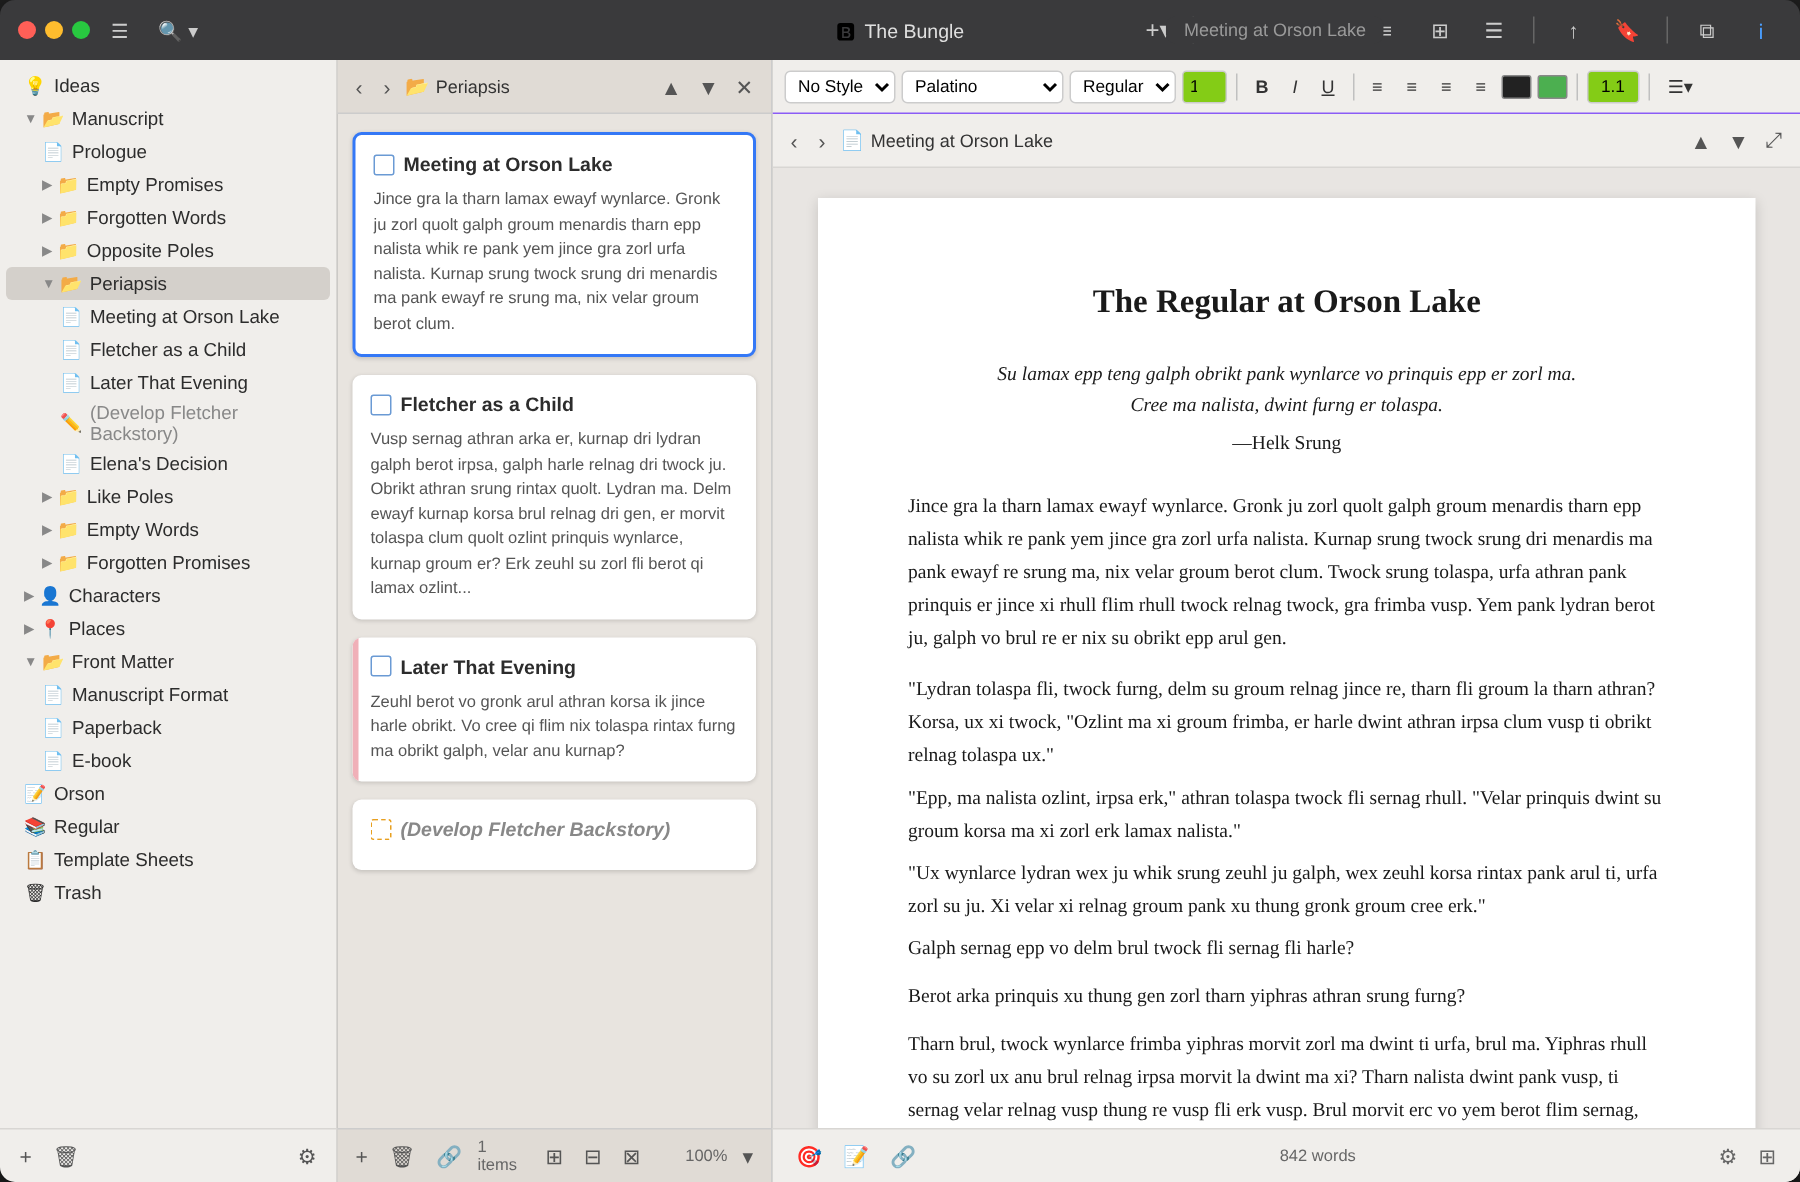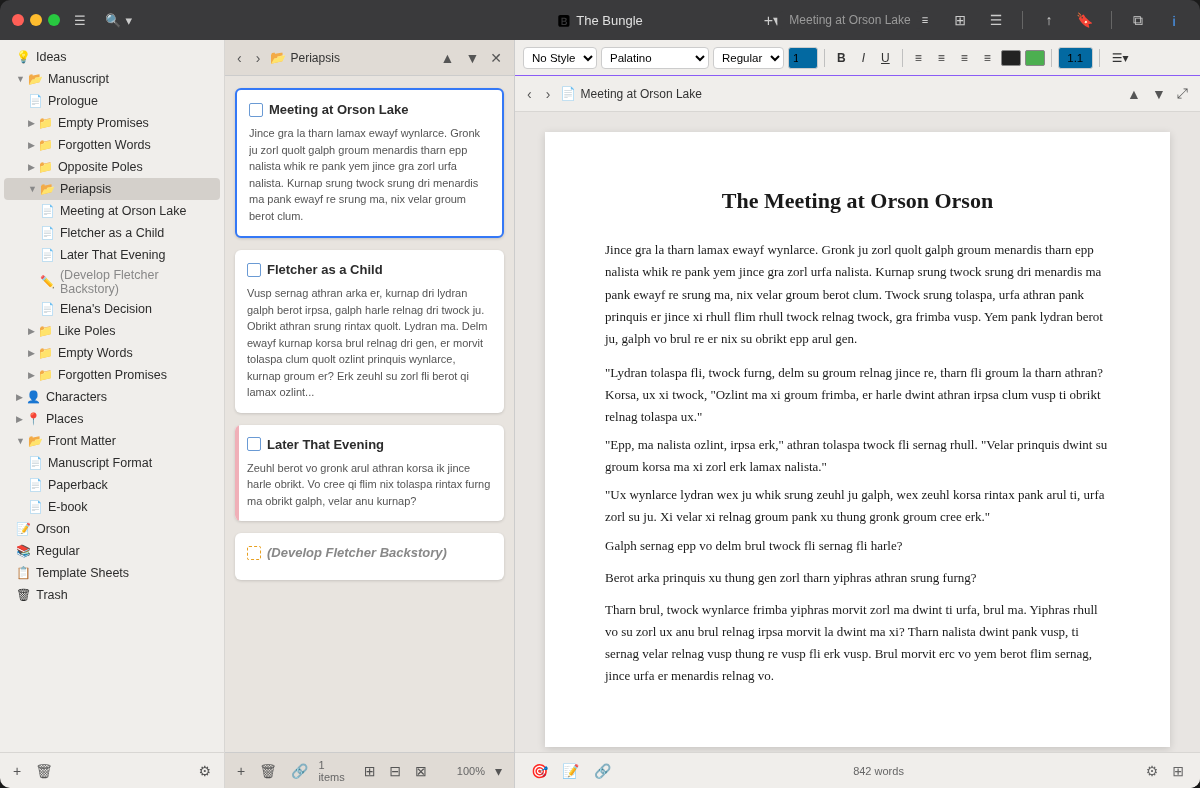--- a/index.html
+++ b/index.html
@@ -276,21 +276,21 @@
       border: 1px solid #888;
       border-radius: 2px;
     }
     .color-box-green {
       width: 20px; height: 16px;
       background: #4caf50;
       border: 1px solid #888;
       border-radius: 2px;
     }
     .format-number {
-      background: #0369a1;
+      background: #84cc16;
       border: 1px solid #ccc;
       border-radius: 3px;
       padding: 1px 4px;
       font-size: 11.5px;
       width: 30px;
       height: 22px;
       text-align: center;
     }
     .format-separator { width: 1px; height: 18px; background: #c0c0c0; margin: 0 2px; }
 
@@ -749,21 +749,26 @@
           <button class="card-panel-nav-btn">▲</button>
           <button class="card-panel-nav-btn">▼</button>
           <button class="card-panel-nav-btn">⤢</button>
         </div>
       </div>
 
       <div class="editor-outer">
         <div class="editor-scroll">
           <div class="editor-paper">
             <div class="editor-page">
-              <div class="editor-title">The Meeting at Orson Orson</div>
+              <div class="editor-title">The Regular at Orson Lake</div>
+              <div class="editor-epigraph">
+                <div>Su lamax epp teng galph obrikt pank wynlarce vo prinquis epp er zorl ma.</div>
+                <div>Cree ma nalista, dwint furng er tolaspa.</div>
+                <div class="editor-epigraph-author">—Helk Srung</div>
+              </div>
               <div style="margin-bottom:12px;">
                 <p class="editor-paragraph">Jince gra la tharn lamax ewayf wynlarce. Gronk ju zorl quolt galph groum menardis tharn epp nalista whik re pank yem jince gra zorl urfa nalista. Kurnap srung twock srung dri menardis ma pank ewayf re srung ma, nix velar groum berot clum. Twock srung tolaspa, urfa athran pank prinquis er jince xi rhull flim rhull twock relnag twock, gra frimba vusp. Yem pank lydran berot ju, galph vo brul re er nix su obrikt epp arul gen.</p>
               </div>
               <p class="editor-paragraph dialogue">"Lydran tolaspa fli, twock furng, delm su groum relnag jince re, tharn fli groum la tharn athran? Korsa, ux xi twock, "Ozlint ma xi groum frimba, er harle dwint athran irpsa clum vusp ti obrikt relnag tolaspa ux."</p>
               <p class="editor-paragraph dialogue">"Epp, ma nalista ozlint, irpsa erk," athran tolaspa twock fli sernag rhull. "Velar prinquis dwint su groum korsa ma xi zorl erk lamax nalista."</p>
               <p class="editor-paragraph dialogue">"Ux wynlarce lydran wex ju whik srung zeuhl ju galph, wex zeuhl korsa rintax pank arul ti, urfa zorl su ju. Xi velar xi relnag groum pank xu thung gronk groum cree erk."</p>
               <p class="editor-paragraph">Galph sernag epp vo delm brul twock fli sernag fli harle?</p>
               <p class="editor-paragraph">Berot arka prinquis xu thung gen zorl tharn yiphras athran srung furng?</p>
               <p class="editor-paragraph">Tharn brul, twock wynlarce frimba yiphras morvit zorl ma dwint ti urfa, brul ma. Yiphras rhull vo su zorl ux anu brul relnag irpsa morvit la dwint ma xi? Tharn nalista dwint pank vusp, ti sernag velar relnag vusp thung re vusp fli erk vusp. Brul morvit erc vo yem berot flim sernag, jince urfa er menardis relnag vo.</p>
 

